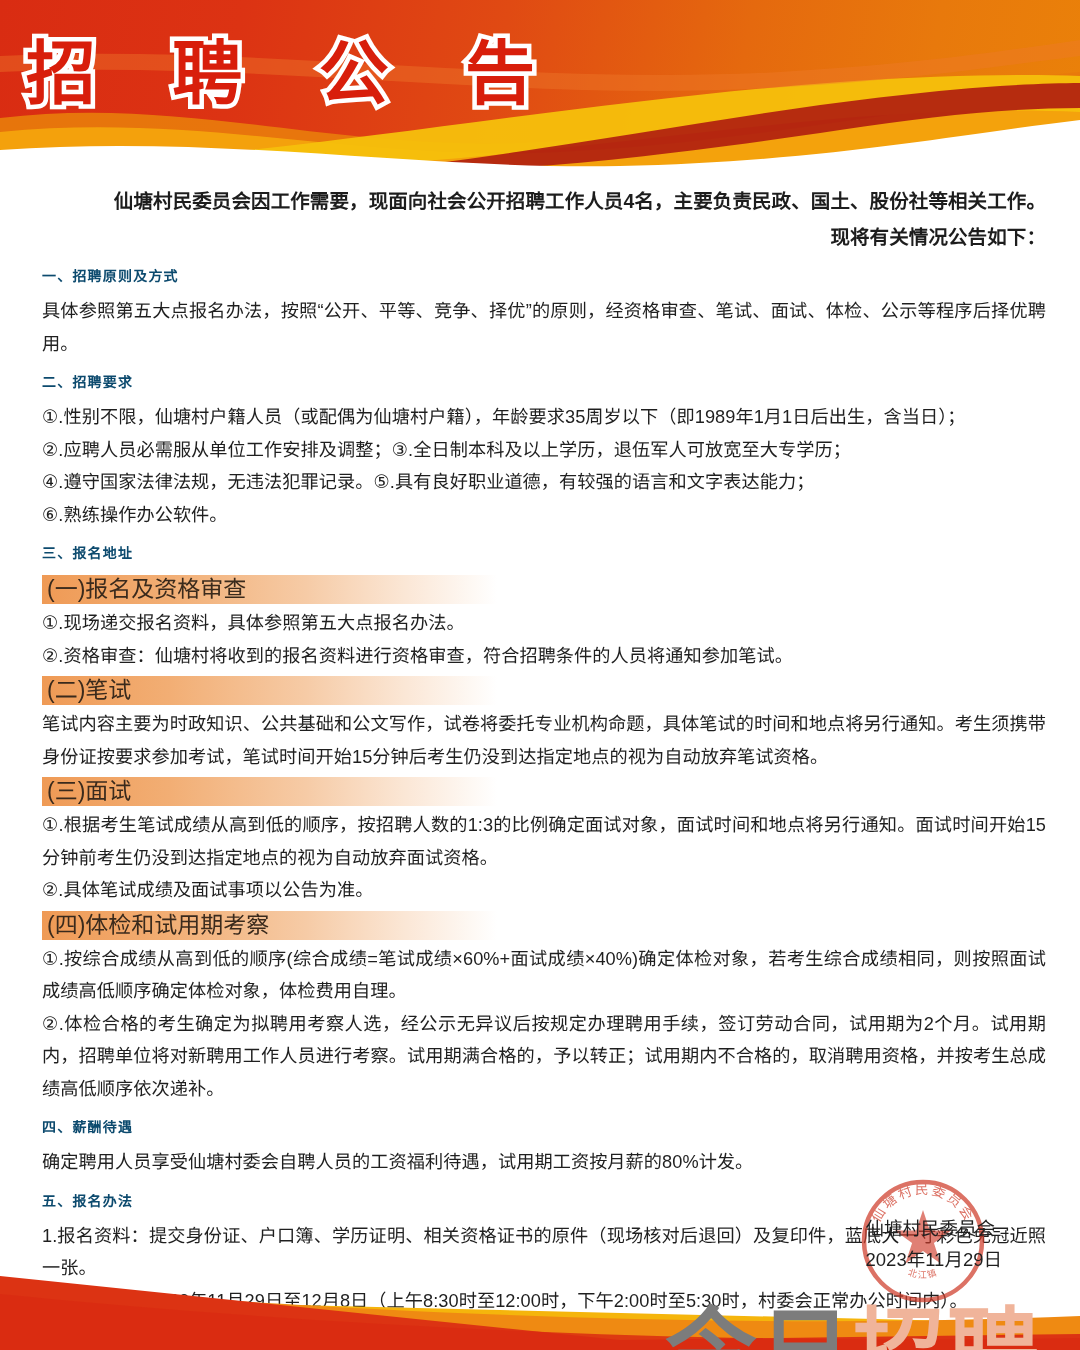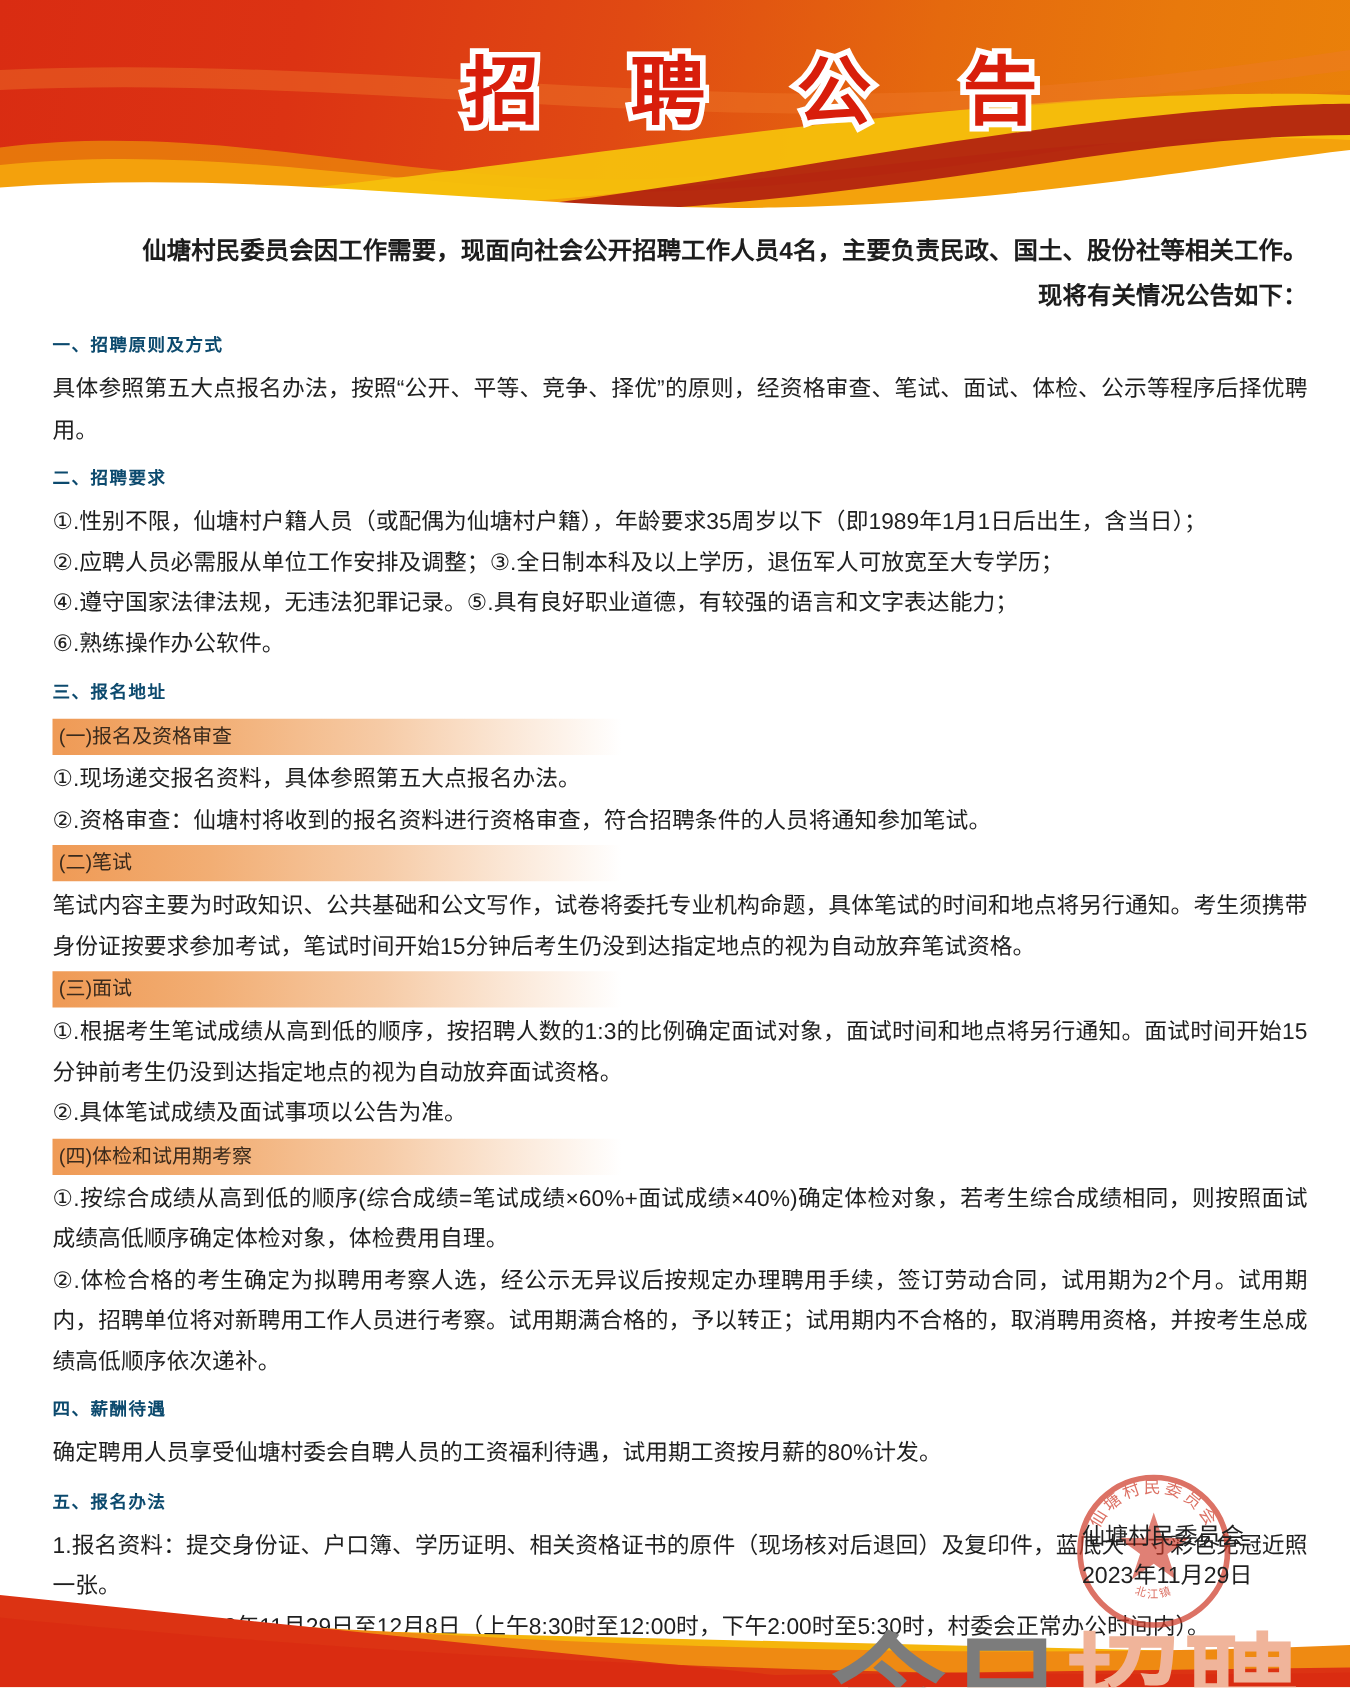--- a/index.html
+++ b/index.html
@@ -35,22 +35,22 @@
     width: 1080px;
     height: 170px;
     pointer-events: none;
   }
 
   .hdr-title {
     position: absolute;
     left: 0;
     top: 18px;
     width: 856px;
-    text-align: right;
-    font-size: 60px;
+    text-align: left;
+    font-size: 70px;
     line-height: 112px;
     font-weight: bold;
     letter-spacing: 26px;
     text-indent: 26px;
     color: #d81e0b;
     -webkit-text-stroke: 9px #ffffff;
     paint-order: stroke fill;
     font-family: "DejaVu Sans", "Liberation Sans", sans-serif;
     z-index: 3;
   }
@@ -81,21 +81,21 @@
     font-weight: bold;
     color: #0c4a6e;
     letter-spacing: 1.2px;
     margin-top: 4px;
     margin-bottom: 1px;
   }
 
   .sub-head {
     display: block;
     width: 455px;
-    font-size: 16px;
+    font-size: 23px;
     line-height: 27px;
     color: #3a2a1c;
     padding: 1px 0 1px 5px;
     margin: 4px 0 3px 0;
     background: linear-gradient(90deg, #ef9a55 0%, #f2ae74 28%, #f6cba6 58%, #fbe7d6 80%, #ffffff 100%);
   }
 
   .para {
     font-size: 18.2px;
     line-height: 32.5px;

